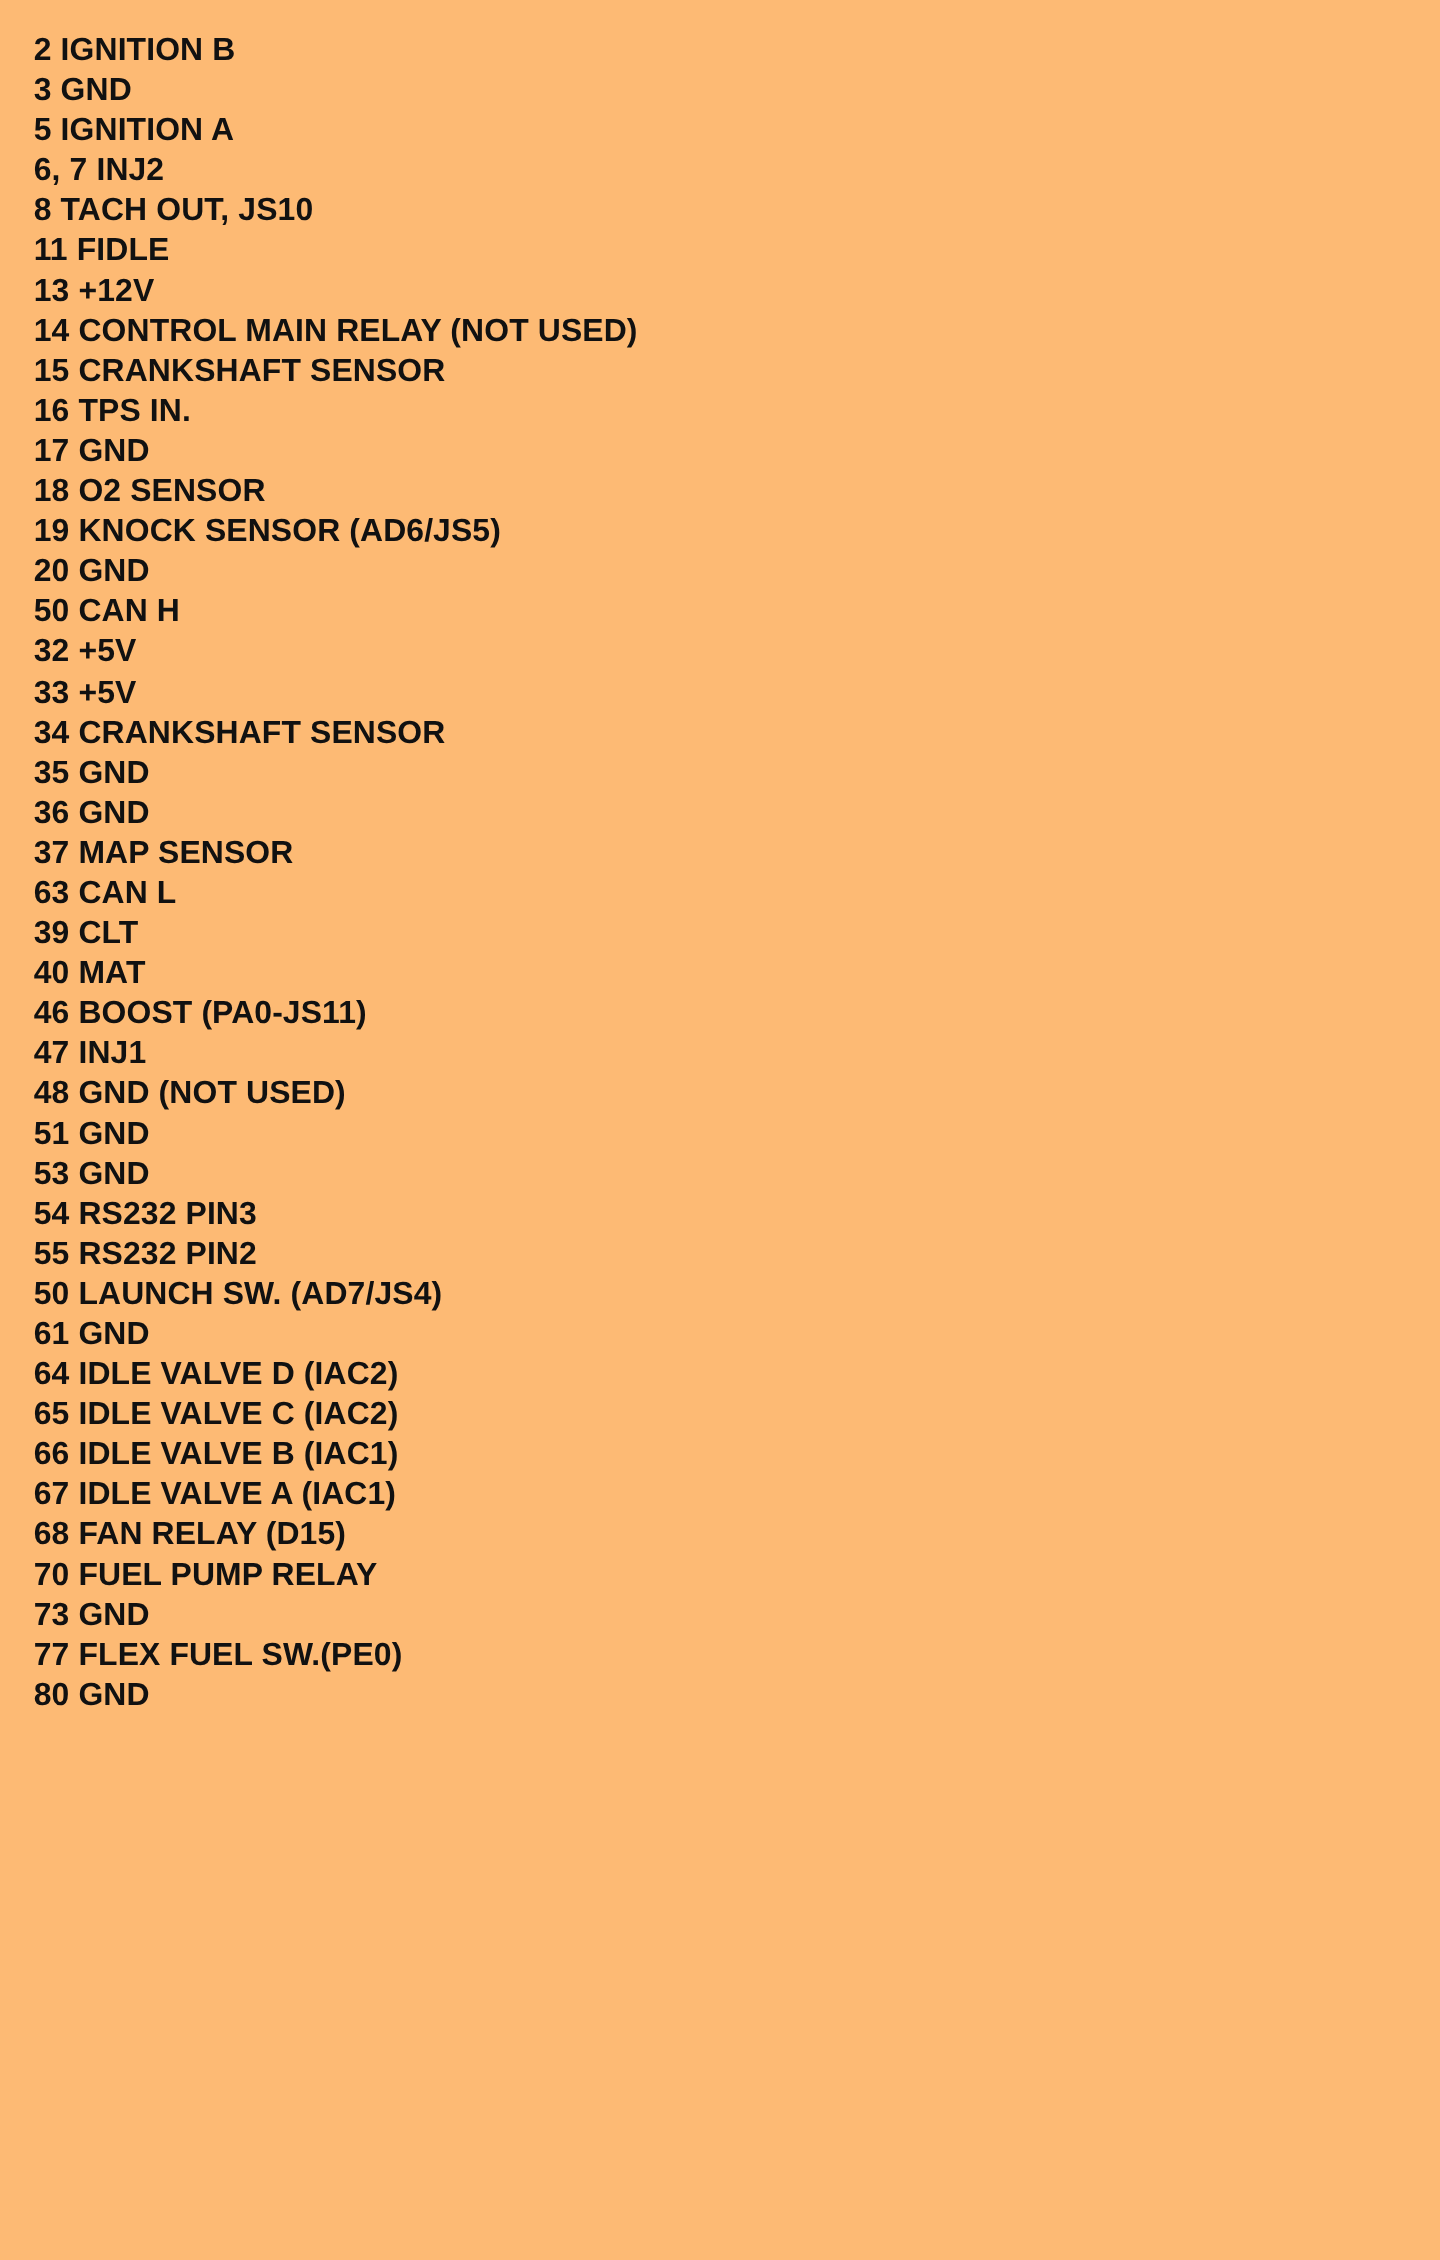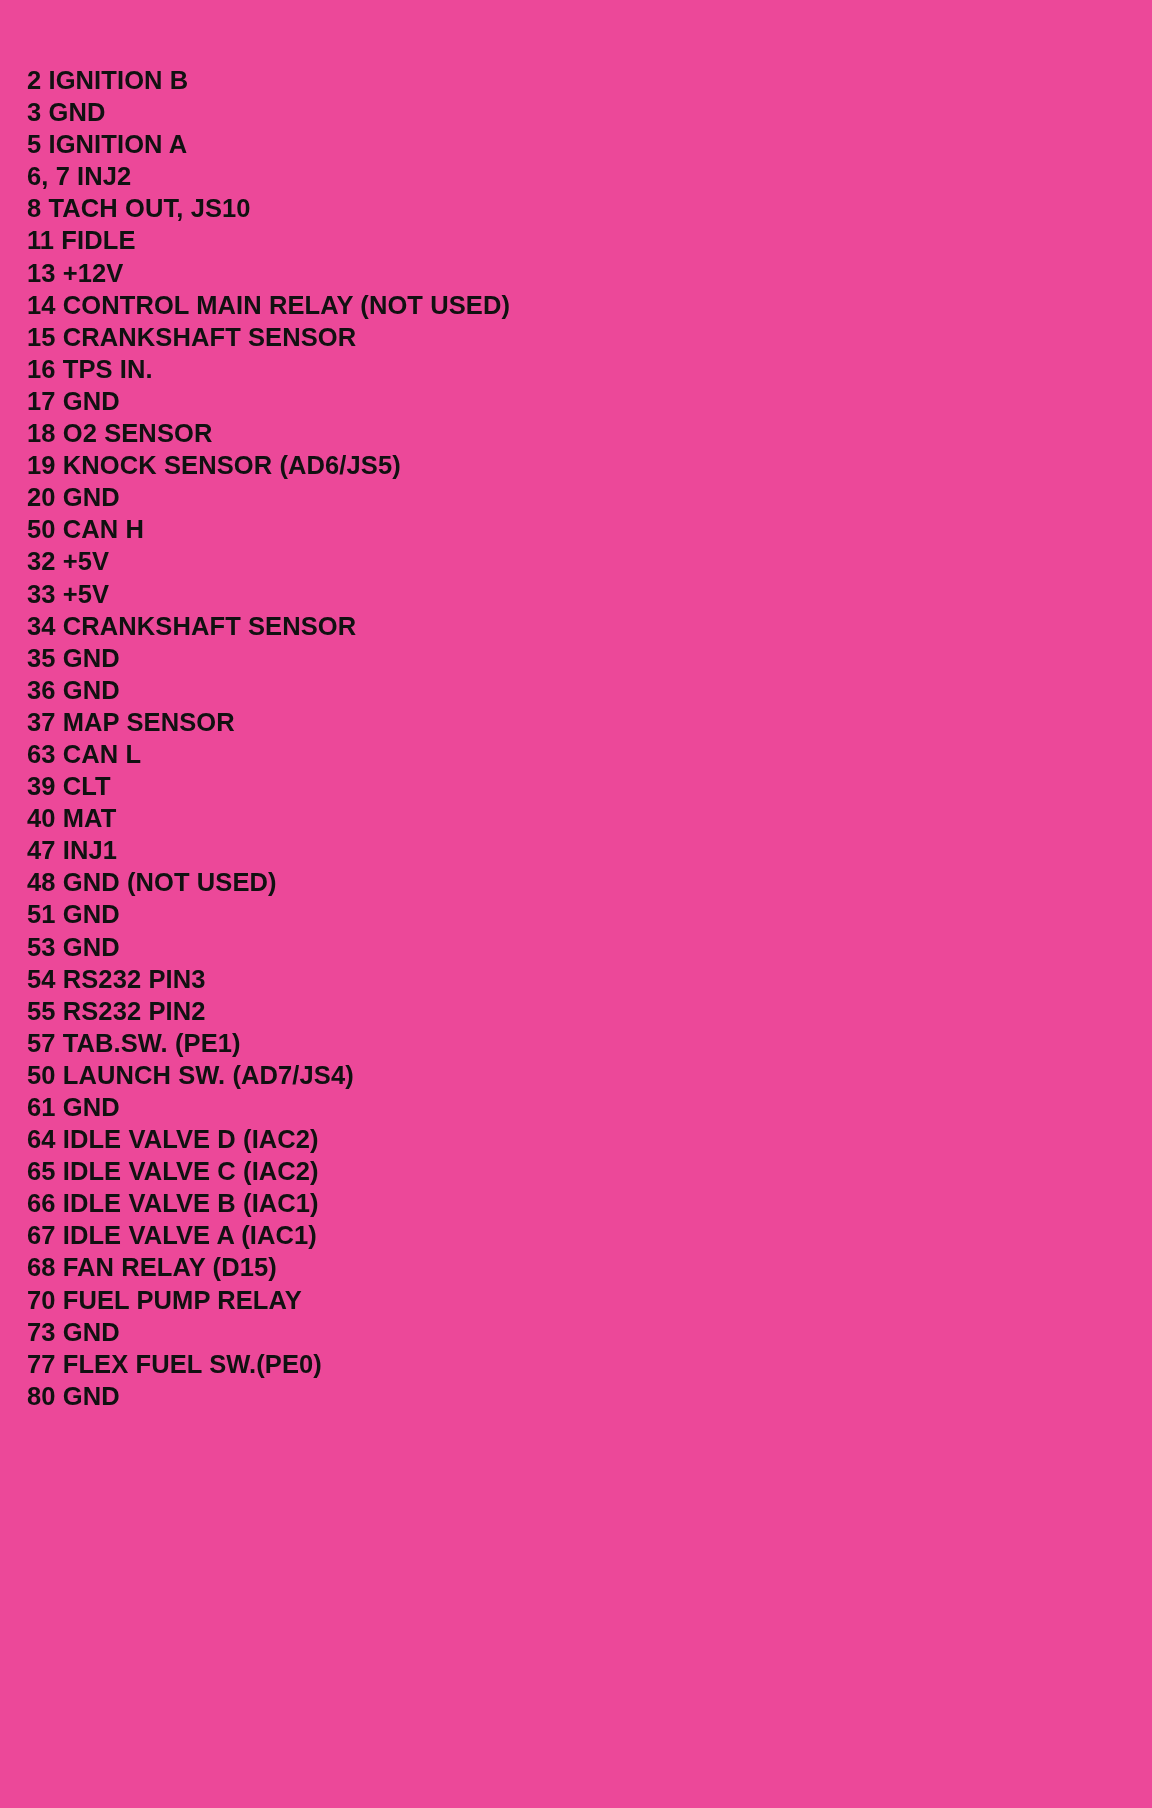--- a/index.html
+++ b/index.html
@@ -11,23 +11,23 @@
     width: 1152px;
     height: 1808px;
     overflow: hidden;
     font-family: "Liberation Sans", "DejaVu Sans", sans-serif;
     -webkit-font-smoothing: antialiased;
   }
   .page {
     position: relative;
     width: 1152px;
     height: 1808px;
-    background: #ec4899;
+    background: #fdba74;
     box-sizing: border-box;
-    padding: 64px 0 0 27px;
+    padding: 24px 0 0 27px;
   }
   .pinout-list {
     list-style: none;
     margin: 0;
     padding: 0;
   }
   .pin-line {
     font-family: "Liberation Sans", "DejaVu Sans", sans-serif;
     font-weight: bold;
     font-size: 25.5px;
@@ -61,27 +61,27 @@
       <li class="pin-line">50 CAN H</li>
       <li class="pin-line">32 +5V</li>
       <li class="pin-line">33 +5V</li>
       <li class="pin-line">34 CRANKSHAFT SENSOR</li>
       <li class="pin-line">35 GND</li>
       <li class="pin-line">36 GND</li>
       <li class="pin-line">37 MAP SENSOR</li>
       <li class="pin-line">63 CAN L</li>
       <li class="pin-line">39 CLT</li>
       <li class="pin-line">40 MAT</li>
+      <li class="pin-line">46 BOOST (PA0-JS11)</li>
       <li class="pin-line">47 INJ1</li>
       <li class="pin-line">48 GND (NOT USED)</li>
       <li class="pin-line">51 GND</li>
       <li class="pin-line">53 GND</li>
       <li class="pin-line">54 RS232 PIN3</li>
       <li class="pin-line">55 RS232 PIN2</li>
-      <li class="pin-line">57 TAB.SW. (PE1)</li>
       <li class="pin-line">50 LAUNCH SW. (AD7/JS4)</li>
       <li class="pin-line">61 GND</li>
       <li class="pin-line">64 IDLE VALVE D (IAC2)</li>
       <li class="pin-line">65 IDLE VALVE C (IAC2)</li>
       <li class="pin-line">66 IDLE VALVE B (IAC1)</li>
       <li class="pin-line">67 IDLE VALVE A (IAC1)</li>
       <li class="pin-line">68 FAN RELAY (D15)</li>
       <li class="pin-line">70 FUEL PUMP RELAY</li>
       <li class="pin-line">73 GND</li>
       <li class="pin-line">77 FLEX FUEL SW.(PE0)</li>

